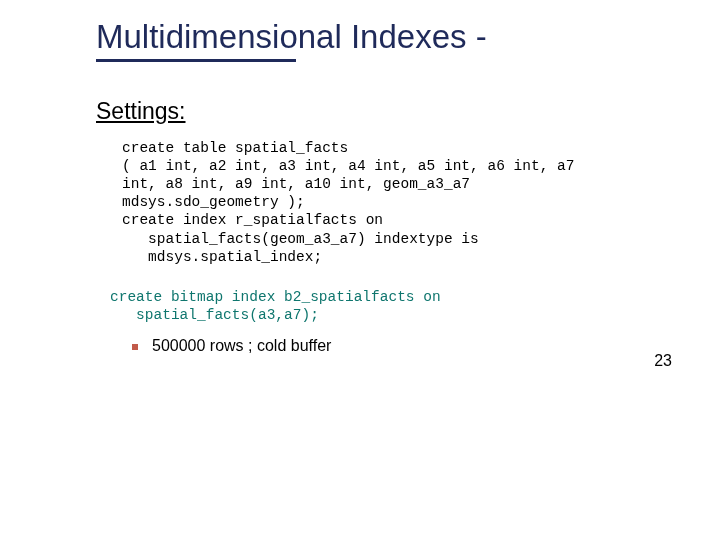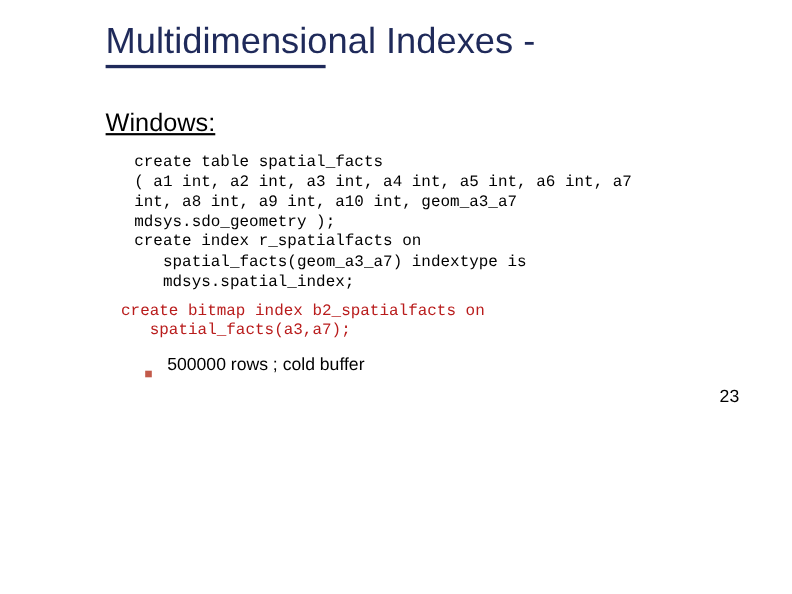--- a/index.html
+++ b/index.html
@@ -32,38 +32,38 @@
     margin-bottom: 14px;
     font-family: Verdana, Geneva, sans-serif;
   }
   .code-block {
     font-family: "Courier New", Courier, monospace;
     font-size: 14.5px;
     color: #000;
     line-height: 1.25;
     white-space: pre-wrap;
     margin-left: 26px;
-    margin-bottom: 8px;
+    margin-bottom: 22px;
   }
   .code-block-2 {
     font-family: "Courier New", Courier, monospace;
     font-size: 14.5px;
-    color: #b91c1c;
+    color: #0f766e;
     line-height: 1.25;
     white-space: pre-wrap;
     margin-left: 14px;
     margin-bottom: 12px;
   }
   .bullets {
     margin-left: 36px;
     margin-top: 6px;
   }
   .bullet-row {
     display: flex;
-    align-items: flex-end;
+    align-items: flex-start;
     margin-bottom: 2px;
   }
   .bullet-square {
     width: 6px;
     height: 6px;
     background: #c25a4a;
     margin-top: 8px;
     margin-right: 14px;
     flex-shrink: 0;
   }
@@ -85,21 +85,21 @@
 </head>
 <body>
 
 <div class="slide">
 
   <div class="title">
     <span>Multidimensional Indexes -</span><br>
   </div>
   <div class="title-underline"></div>
 
-  <div class="subheading">Windows:</div>
+  <div class="subheading">Settings:</div>
 
   <div class="code-block">create table spatial_facts
 ( a1 int, a2 int, a3 int, a4 int, a5 int, a6 int, a7
 int, a8 int, a9 int, a10 int, geom_a3_a7
 mdsys.sdo_geometry );
 create index r_spatialfacts on
    spatial_facts(geom_a3_a7) indextype is
    mdsys.spatial_index;</div>
   <div class="code-block-2">create bitmap index b2_spatialfacts on
    spatial_facts(a3,a7);</div>

